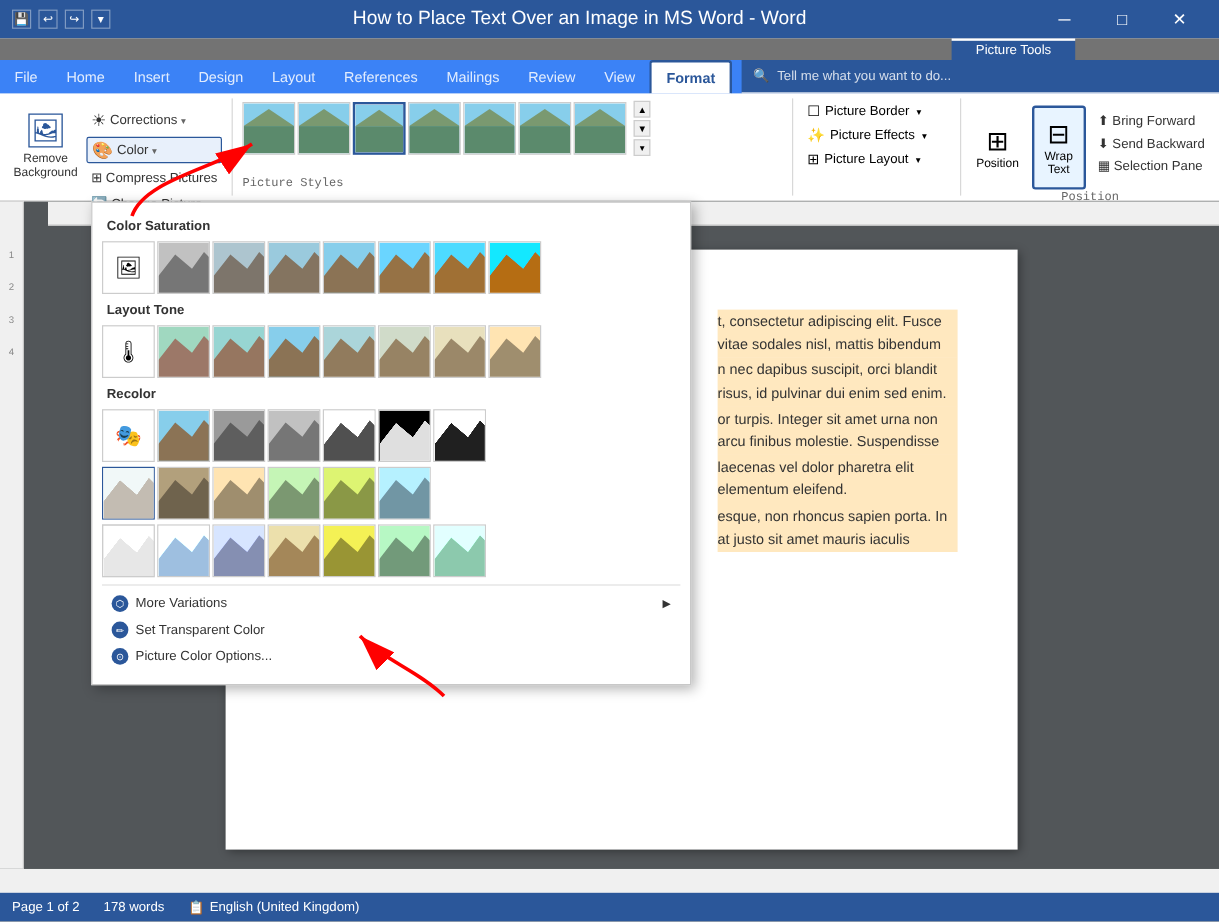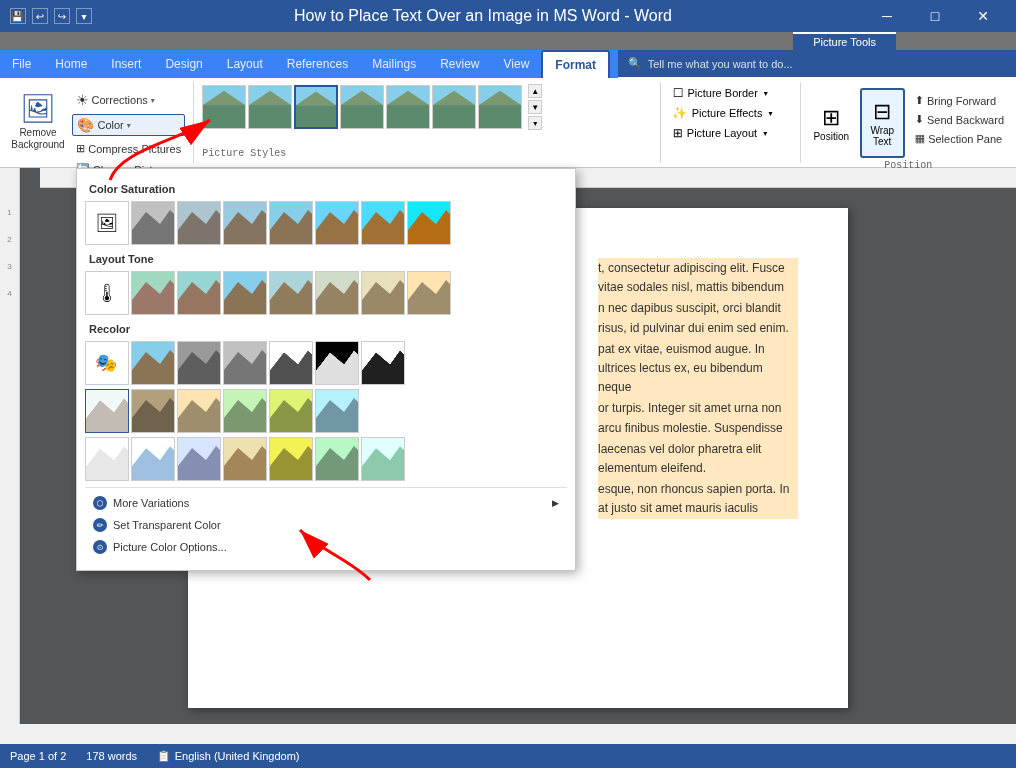--- a/index.html
+++ b/index.html
@@ -435,21 +435,20 @@
         <div style="position:absolute;top:50%;right:-4px;transform:translateY(-50%);width:8px;height:8px;background:white;border:1px solid #666;cursor:e-resize;"></div>
         <div style="position:absolute;bottom:-4px;left:-4px;width:8px;height:8px;background:white;border:1px solid #666;cursor:sw-resize;"></div>
         <div style="position:absolute;bottom:-4px;left:50%;transform:translateX(-50%);width:8px;height:8px;background:white;border:1px solid #666;cursor:s-resize;"></div>
         <div style="position:absolute;bottom:-4px;right:-4px;width:8px;height:8px;background:white;border:1px solid #666;cursor:se-resize;"></div>
         
       </div>
 
       <div style="margin-left:360px; margin-top:10px; font-size:12px; line-height:1.6; color:#333;">
         <div style="background: rgba(255,165,0,0.25); padding: 1px 0;">t, consectetur adipiscing elit. Fusce vitae sodales nisl, mattis bibendum</div>
         <div style="background: rgba(255,165,0,0.25); padding: 1px 0;">n nec dapibus suscipit, orci blandit risus, id pulvinar dui enim sed enim.</div>
-        <div style="background: rgba(255,165,0,0.25); padding: 1px 0;">pat ex vitae, euismod augue. In ultrices lectus ex, eu bibendum neque</div>
         <div style="background: rgba(255,165,0,0.25); padding: 1px 0;">or turpis. Integer sit amet urna non arcu finibus molestie. Suspendisse</div>
         <div style="background: rgba(255,165,0,0.25); padding: 1px 0;">laecenas vel dolor pharetra elit elementum eleifend.</div>
         <div style="background: rgba(255,165,0,0.25); padding: 1px 0;">esque, non rhoncus sapien porta. In at justo sit amet mauris iaculis</div>
       </div>
 
     </div>
   </div>
 </div>
 
 <div class="dropdown-panel">

